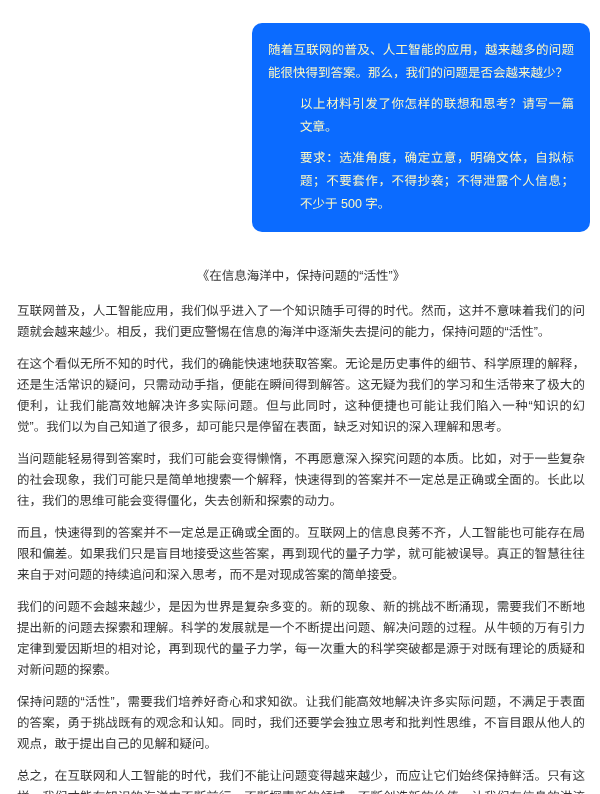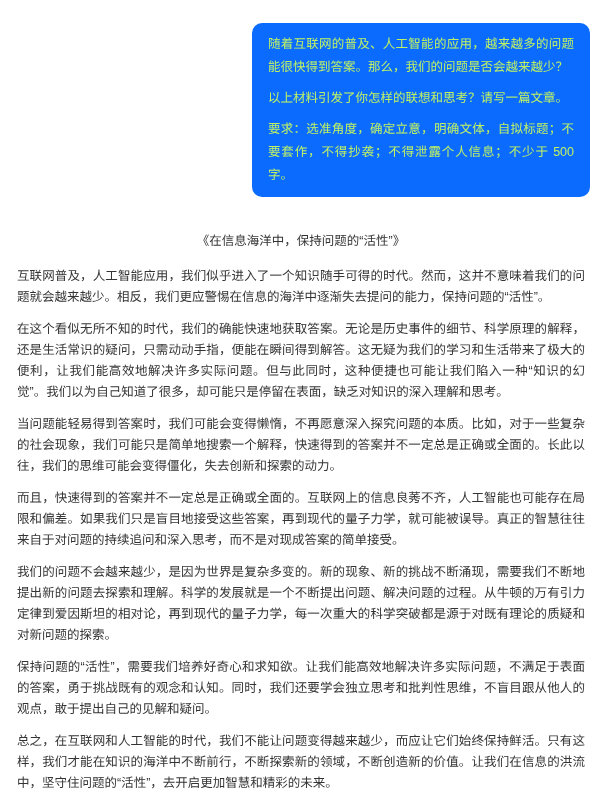--- a/index.html
+++ b/index.html
@@ -14,27 +14,27 @@
   
   .user-row {
     display: flex;
     justify-content: flex-end;
     padding: 23px 10px 0 0;
   }
   .bubble {
     width: 338px;
     background: #0b6bff;
     border-radius: 10px;
-    padding: 10px 16px;
-    color: #bef264;
+    padding: 16px 16px;
+    color: #fef9c3;
     font-size: 12.5px;
     line-height: 23px;
     text-align: justify;
   }
-  .bubble p + p { margin-top: 8px; }
+  .bubble p + p { margin-top: 8px; margin-left: 32px; }
 
   
   .essay {
     margin-top: 34px;
     padding: 0 15px 0 17px;
     color: #333333;
     font-size: 12.5px;
     line-height: 21px;
     text-align: justify;
   }

